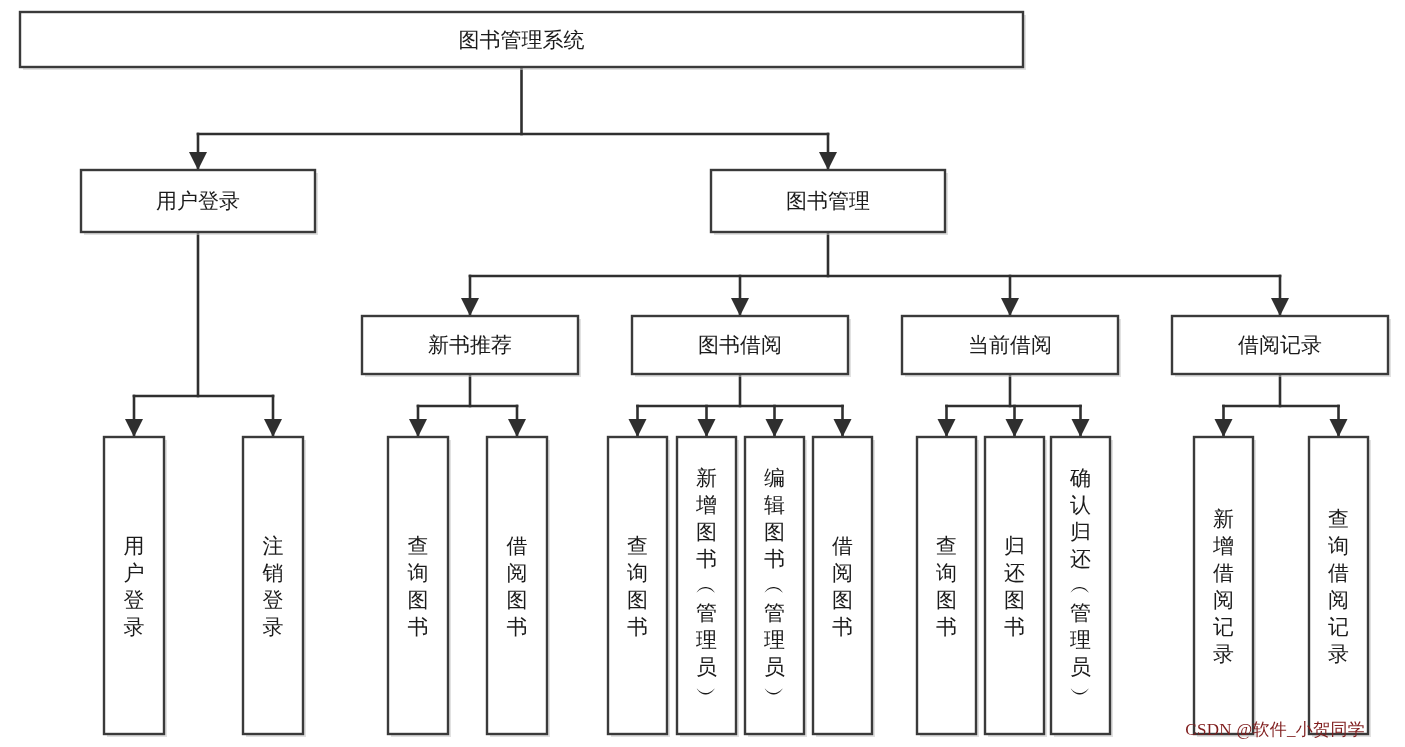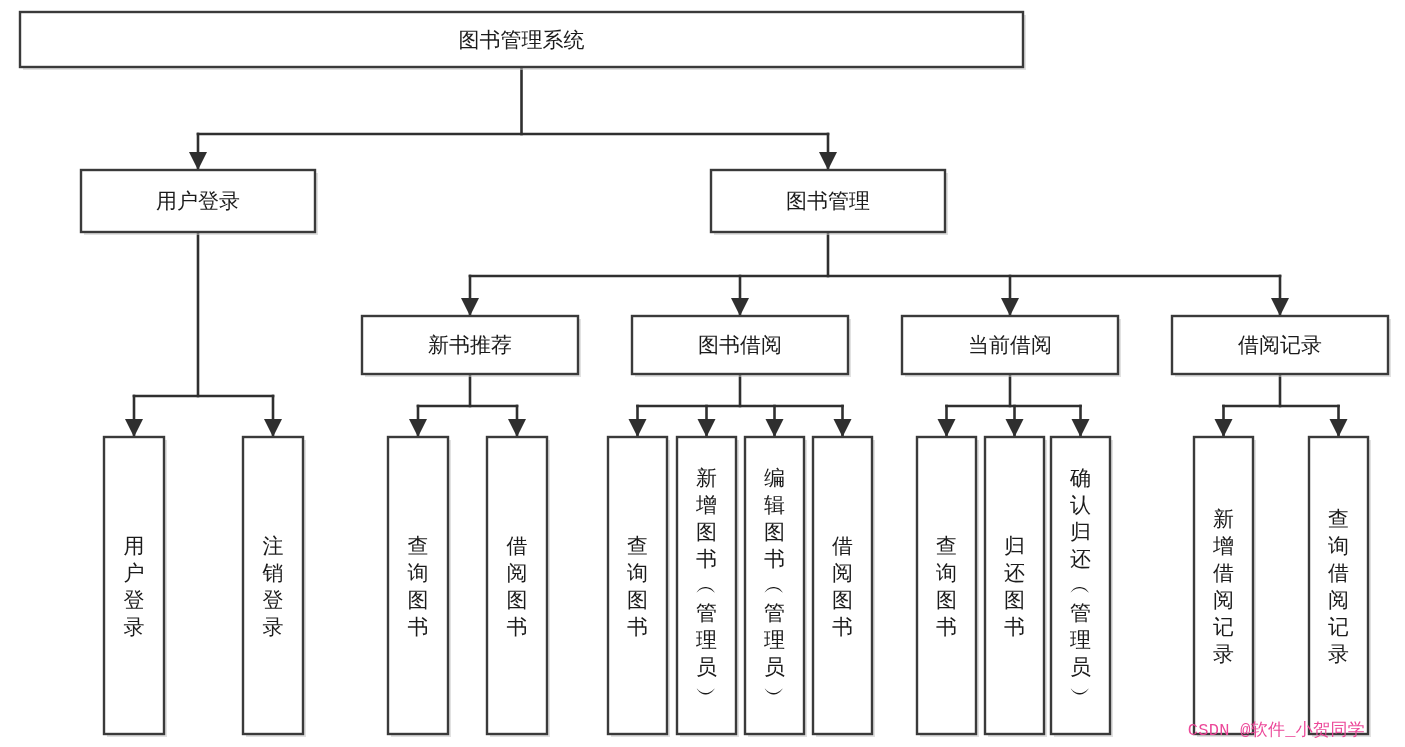--- a/index.html
+++ b/index.html
@@ -57,23 +57,23 @@
   .node-label-v {
     font-family: "DejaVu Sans", "Liberation Sans", sans-serif;
     font-size: 21px;
     fill: #1b1b1b;
     text-anchor: middle;
   }
   .watermark-text {
     position: absolute;
     right: 8px;
     bottom: 6px;
-    font-family: Liberation Mono, monospace;
+    font-family: Liberation Serif, serif;
     font-size: 17px;
-    color: #ec4899;
+    color: #7f1d1d;
     letter-spacing: 0.3px;
     white-space: nowrap;
     user-select: none;
   }
 </style>
 </head>
 <body>
 
 <div id="diagram-root">
   <svg class="diagram-canvas" id="diagram-svg" viewBox="0 0 1405 747" xmlns="http://www.w3.org/2000/svg">

